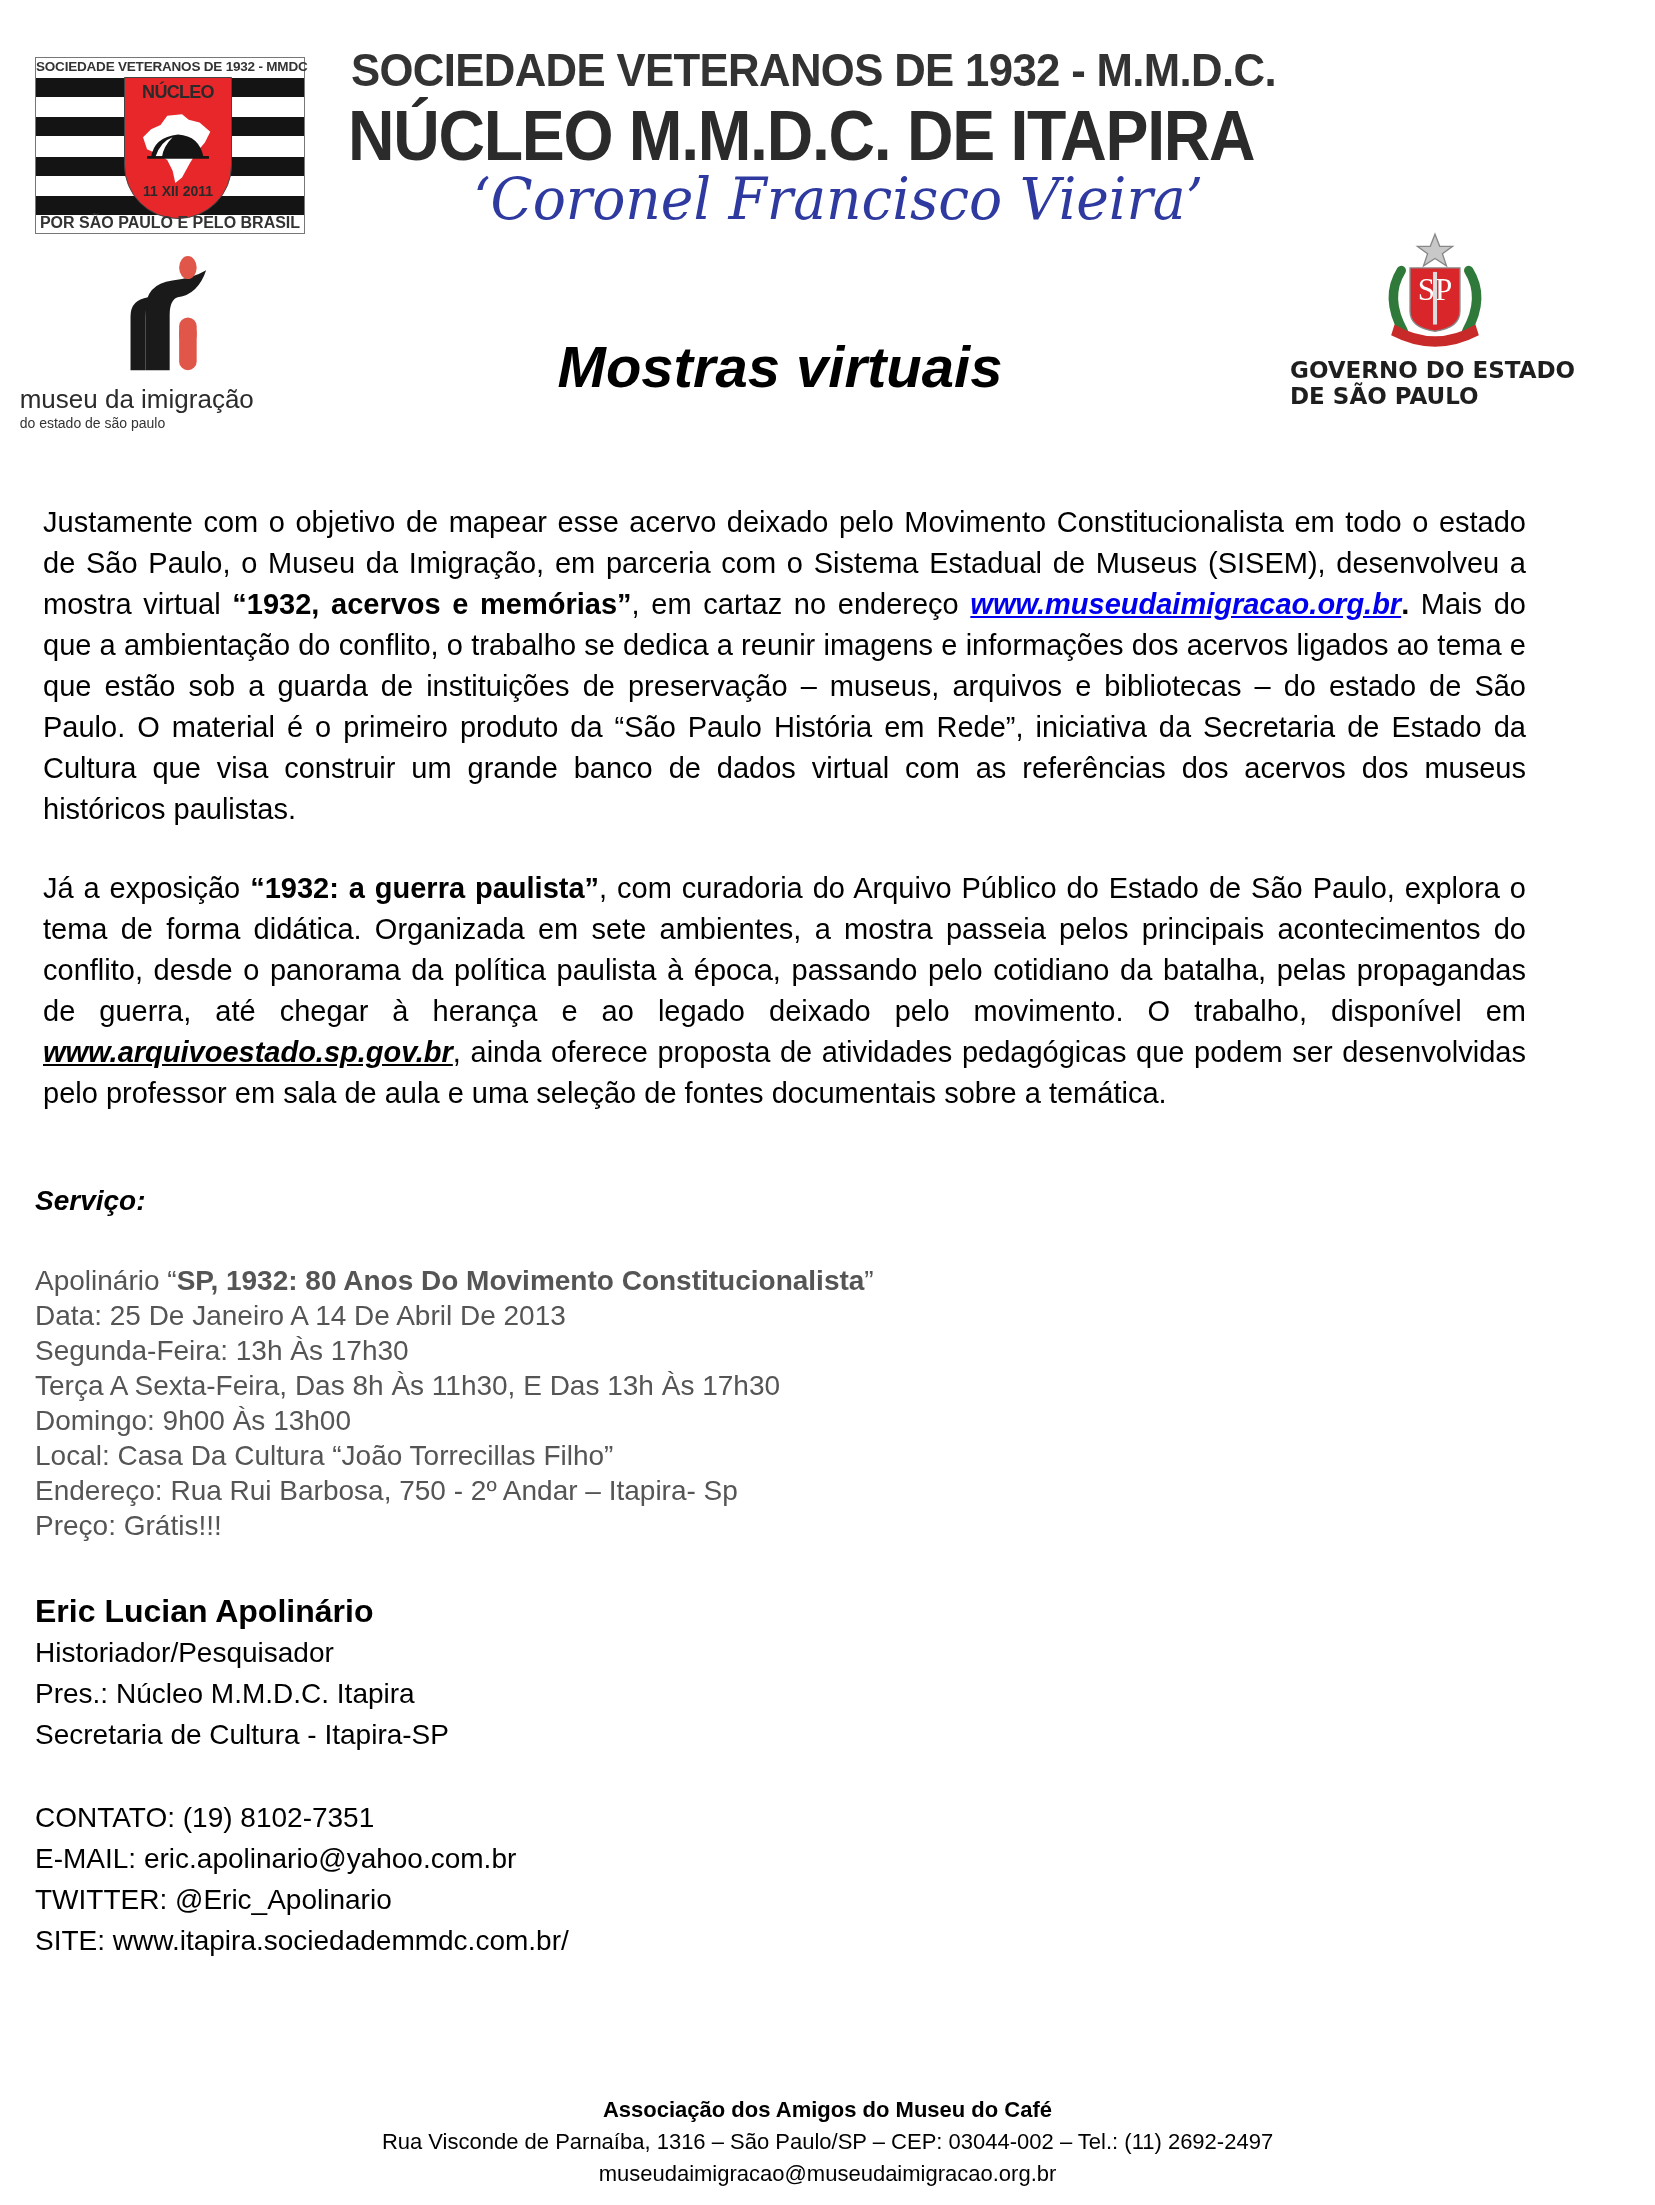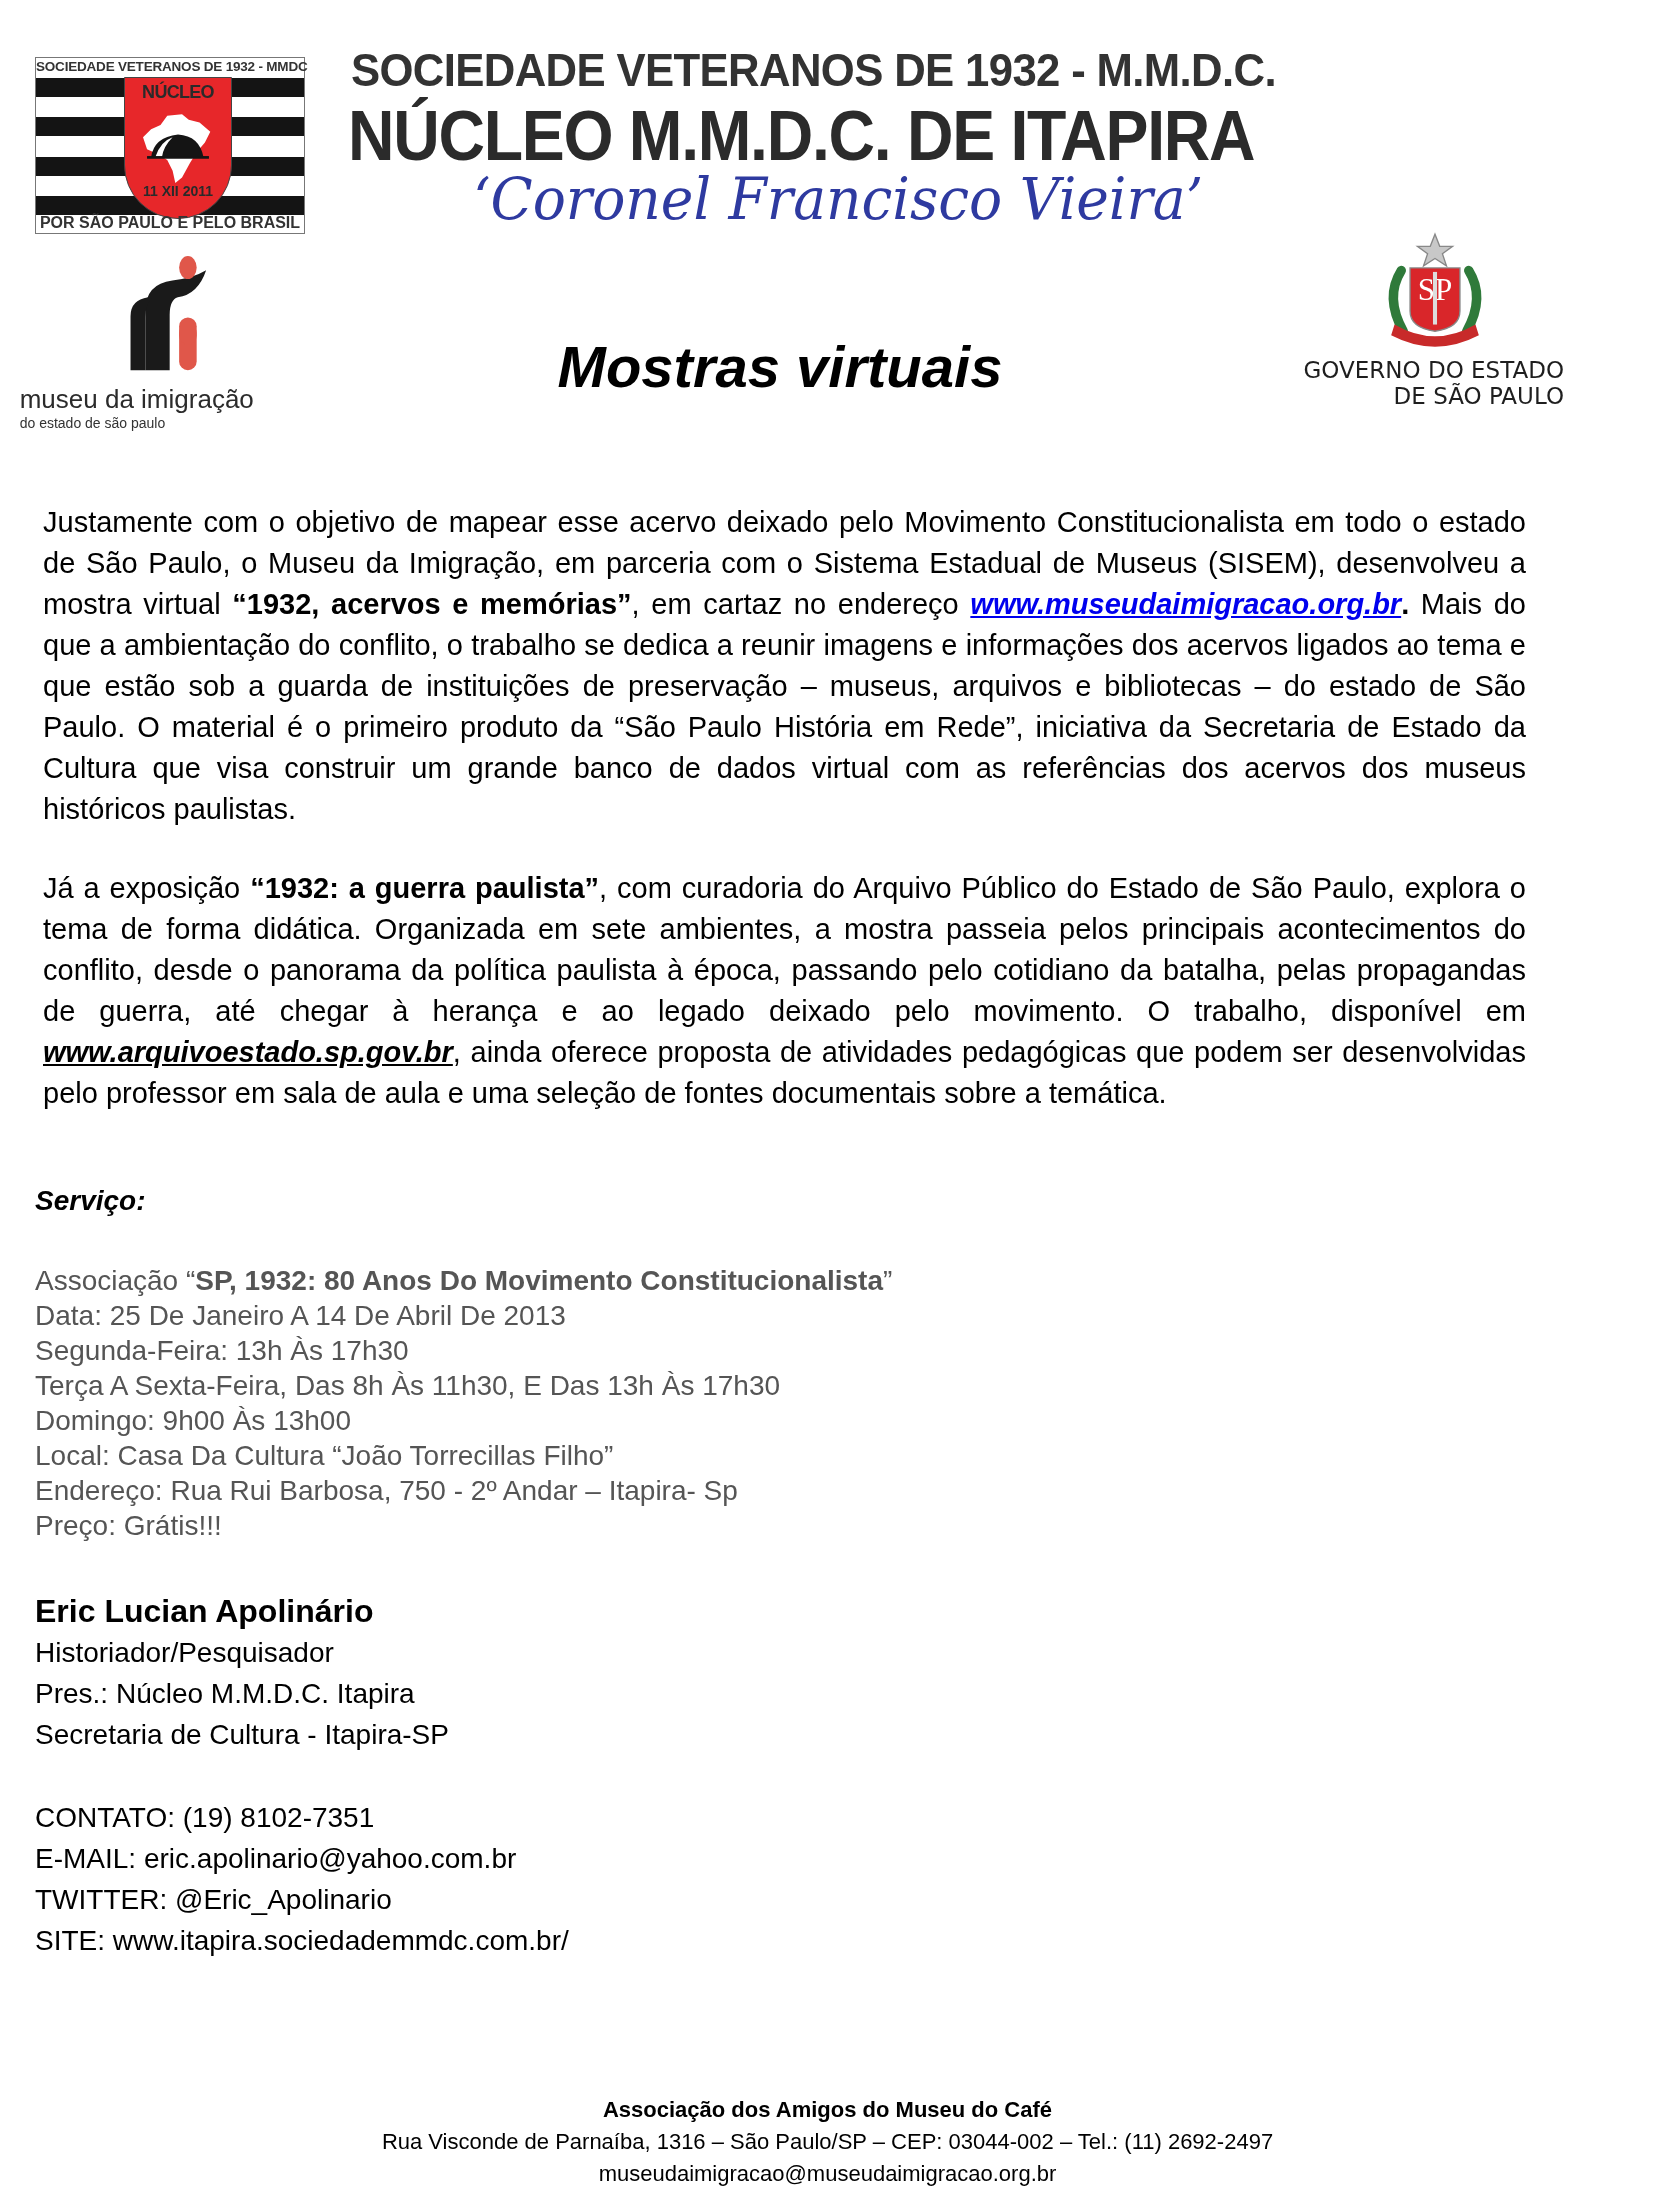--- a/index.html
+++ b/index.html
@@ -37,22 +37,22 @@
   .mi-logo { position: absolute; left: 17px; top: 250px; width: 250px; height: 196px; }
   .mi-logo .caption1 { position: absolute; left: 2.7px; top: 134px; font-size: 26px; color: #2b2b2b;
                        white-space: nowrap; }
   .mi-logo .caption2 { position: absolute; left: 2.7px; top: 165px; font-size: 14px; color: #333;
                        white-space: nowrap; }
 
   .page-title { position: absolute; left: 0; width: 1560px; top: 338px; text-align: center;
                 font-size: 58px; font-weight: bold; font-style: italic; line-height: 1; }
 
   .sp-logo { position: absolute; left: 1290px; top: 230px; width: 290px; height: 182px; }
-  .sp-logo .gov1, .sp-logo .gov2 { position: absolute; left: 0; right: 16px; text-align: right;
-                 font-weight: normal; color: #1e1e1e; font-family: "DejaVu Sans", sans-serif;
+  .sp-logo .gov1, .sp-logo .gov2 { position: absolute; left: 0; right: 0; text-align: left;
+                 font-weight: bold; color: #1e1e1e; font-family: "DejaVu Sans", sans-serif;
                  font-size: 23px; white-space: nowrap; }
   .sp-logo .gov1 { top: 127px; }
   .sp-logo .gov2 { top: 153px; }
 
   
   .body-block { position: absolute; left: 35px; width: 1499px; font-size: 29px; line-height: 41px;
                 text-align: justify; }
   .p1 { top: 494px; }
   .p2 { top: 860px; }
   .body-block p { margin: 8px; text-align-last: left; }
@@ -134,21 +134,21 @@
 <div class="body-block p1">
   <p><span>Justamente com o objetivo de mapear esse acervo deixado pelo Movimento Constitucionalista em todo o estado de São Paulo, o Museu da Imigração, em parceria com o Sistema Estadual de Museus (SISEM), desenvolveu a mostra virtual </span><b>“1932, acervos e memórias”</b><span>, em cartaz no endereço </span><a class="link-blue">www.museudaimigracao.org.br</a><b>.</b><span> Mais do que a ambientação do conflito, o trabalho se dedica a reunir imagens e informações dos acervos ligados ao tema e que estão sob a guarda de instituições de preservação – museus, arquivos e bibliotecas – do estado de São Paulo. O material é o primeiro produto da “São Paulo História em Rede”, iniciativa da Secretaria de Estado da Cultura que visa construir um grande banco de dados virtual com as referências dos acervos dos museus históricos paulistas.</span></p>
 </div>
 
 <div class="body-block p2">
   <p><span>Já a exposição </span><b>“1932: a guerra paulista”</b><span>, com curadoria do Arquivo Público do Estado de São Paulo, explora o tema de forma didática. Organizada em sete ambientes, a mostra passeia pelos principais acontecimentos do conflito, desde o panorama da política paulista à época, passando pelo cotidiano da batalha, pelas propagandas de guerra, até chegar à herança e ao legado deixado pelo movimento. O trabalho, disponível em </span><a class="link-black">www.arquivoestado.sp.gov.br</a><span>, ainda oferece proposta de atividades pedagógicas que podem ser desenvolvidas pelo professor em sala de aula e uma seleção de fontes documentais sobre a temática.</span></p>
 </div>
 
 <div class="servico">Serviço:</div>
 <div class="service-list">
-  <div><span>Associação “</span><b>SP, 1932: 80 Anos Do Movimento Constitucionalista</b><span>”</span></div>
+  <div><span>Apolinário “</span><b>SP, 1932: 80 Anos Do Movimento Constitucionalista</b><span>”</span></div>
   <div>Data: 25 De Janeiro A 14 De Abril De 2013</div>
   <div>Segunda-Feira: 13h Às 17h30</div>
   <div>Terça A Sexta-Feira, Das 8h Às 11h30, E Das 13h Às 17h30</div>
   <div>Domingo: 9h00 Às 13h00</div>
   <div>Local: Casa Da Cultura “João Torrecillas Filho”</div>
   <div>Endereço: Rua Rui Barbosa, 750 - 2º Andar – Itapira- Sp</div>
   <div>Preço: Grátis!!!</div>
 </div>
 
 <div class="signature">

